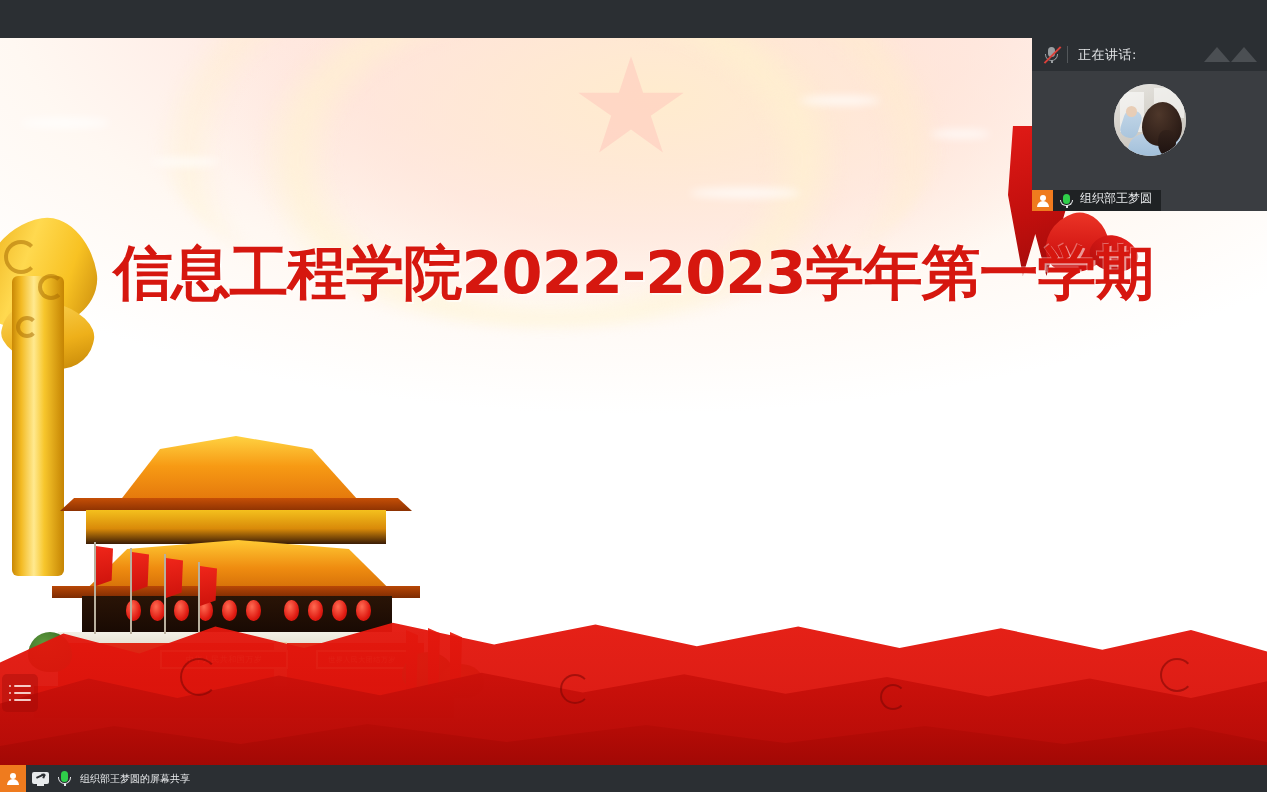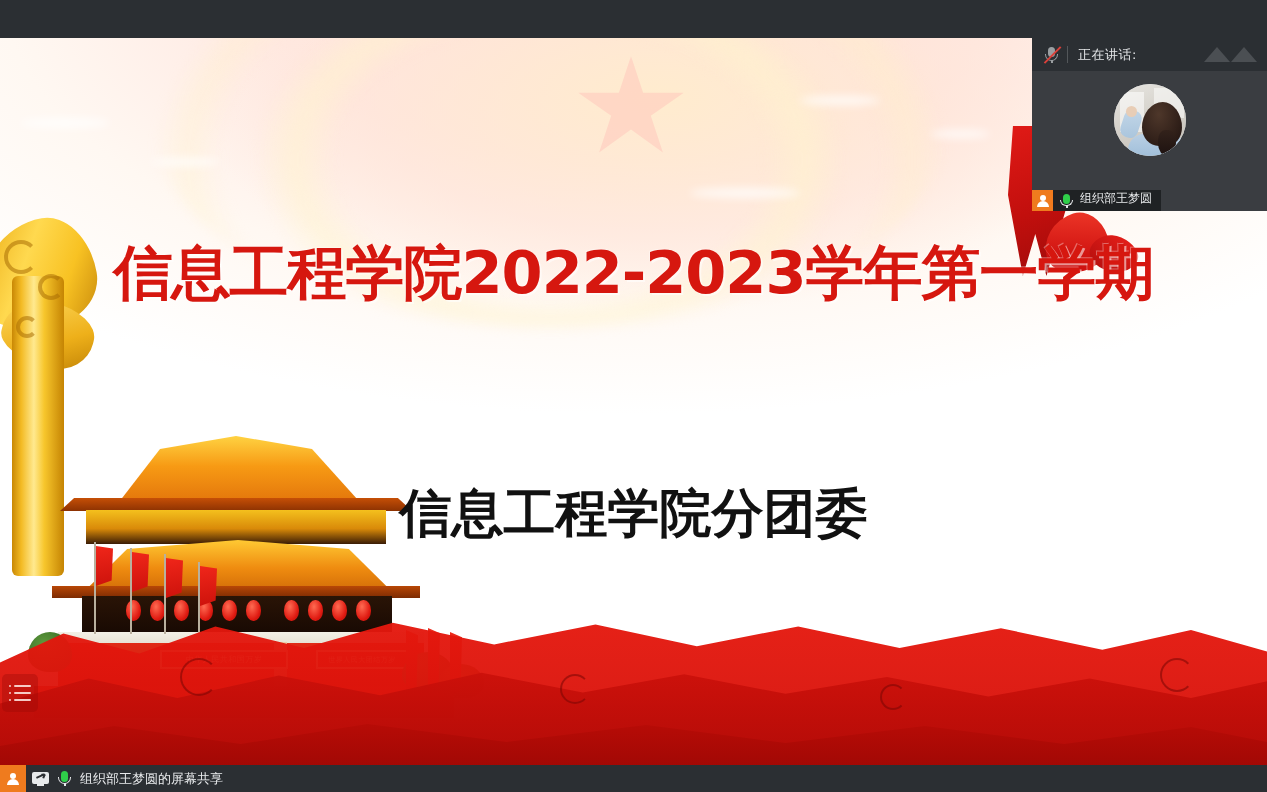--- a/index.html
+++ b/index.html
@@ -337,21 +337,21 @@
   .sb-screen .arrow-h{
     position:absolute; left:10px; top:9px; width:4px; height:4px;
     border-top:2px solid #2b2f33; border-right:2px solid #2b2f33; transform:rotate(20deg);
   }
   .sb-screen .stand{ position:absolute; left:6px; top:19px; width:7px; height:2px; background:#e7eaec; }
   .sb-mic{ position:relative; width:18px; height:27px; flex:0 0 auto; margin-left:4px; }
   .sb-mic .cap{ position:absolute; left:6px; top:6px; width:7px; height:11px; background:#2fcf4a; border-radius:3.5px; }
   .sb-mic .arc{ position:absolute; left:3px; top:12px; width:13px; height:7px; border:1.7px solid #e6e8ea; border-top:none; border-radius:0 0 8px 8px; }
   .sb-mic .stem{ position:absolute; left:9px; top:18px; width:1.7px; height:3px; background:#e6e8ea; }
   .sb-text{
-    color:#e9ebed; font-size:13px; margin-left:7px; white-space:nowrap;
+    color:#e9ebed; font-size:10px; margin-left:7px; white-space:nowrap;
     font-family:"DejaVu Sans","Liberation Sans",sans-serif;
   }
 </style>
 </head>
 <body>
 
 <div id="app">
 
   <div class="chrome-top"></div>
 
@@ -426,21 +426,20 @@
     <div class="wave wave2"></div>
     <div class="wave wave3"></div>
     <div class="swirl" style="left:180px;  top:620px; width:38px; height:38px;"></div>
     <div class="swirl" style="left:560px;  top:636px; width:30px; height:30px;"></div>
     <div class="swirl" style="left:1160px; top:620px; width:34px; height:34px;"></div>
     <div class="swirl" style="left:880px;  top:646px; width:26px; height:26px;"></div>
 
     <h1 class="slide-title">
       <span class="ln1">信息工程学院2022-2023学年第一学期</span>
     </h1>
-    <div class="slide-sub">信息工程学院分团委</div>
 
     <div class="edge-menu">
       <div class="row">
           <span class="dot"></span>
           <span class="bar"></span>
         </div>
       <div class="row">
           <span class="dot"></span>
           <span class="bar"></span>
         </div>

